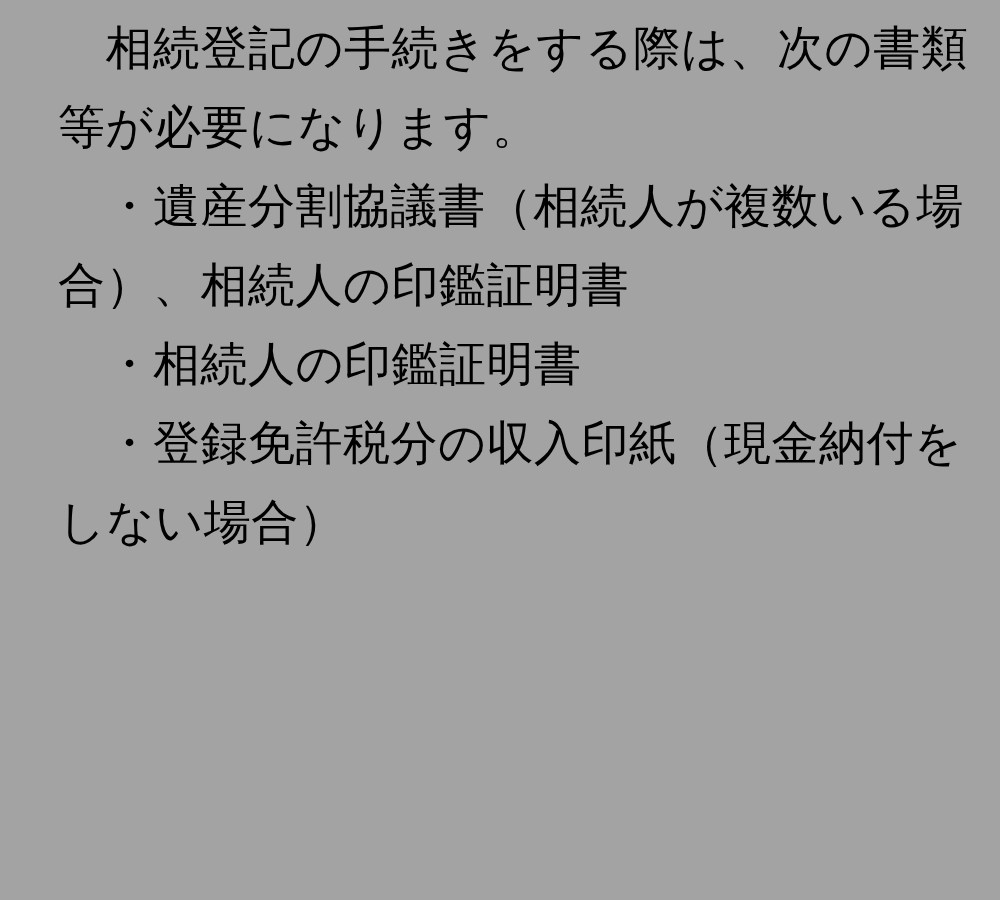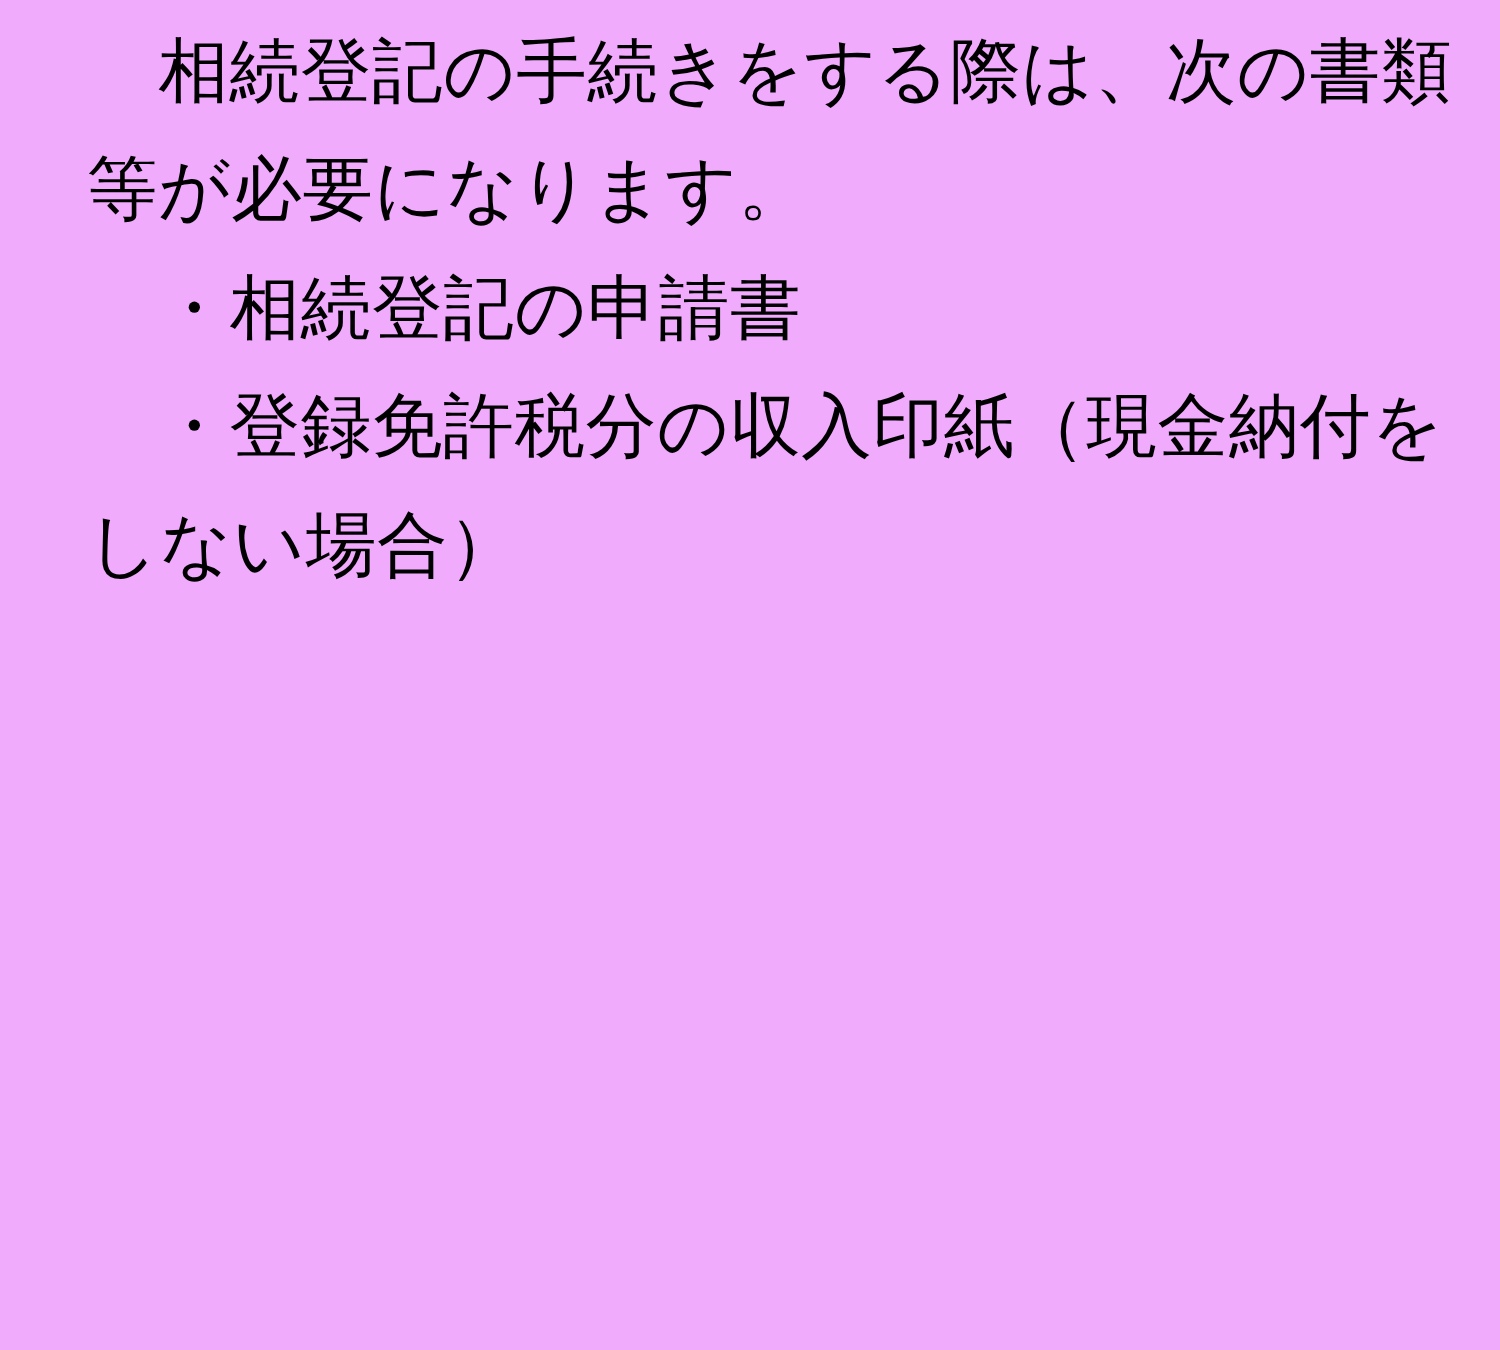--- a/index.html
+++ b/index.html
@@ -12,21 +12,21 @@
     height: 900px;
     overflow: hidden;
     font-family: "DejaVu Sans", "Liberation Sans", sans-serif;
     color: #000000;
   }
   .page {
     box-sizing: border-box;
     width: 1000px;
     height: 900px;
     padding: 8px 22px 0 58px;
-    background: #f0abfc;
+    background: #a3a3a3;
   }
   .doc-body {
     font-size: 47px;
     line-height: 79px;
     letter-spacing: 0.5px;
     font-weight: 400;
     color: #000000;
     text-align: left;
     word-break: break-all;
   }
@@ -35,16 +35,17 @@
     text-indent: 0;
     white-space: pre-wrap;
   }
 </style>
 </head>
 <body>
 
 <div class="page">
   <div class="doc-body">
     <p class="para">　相続登記の手続きをする際は、次の書類等が必要になります。</p>
-    <p class="para">　・相続登記の申請書</p>
+    <p class="para">　・遺産分割協議書（相続人が複数いる場合）、相続人の印鑑証明書</p>
+    <p class="para">　・相続人の印鑑証明書</p>
     <p class="para">　・登録免許税分の収入印紙（現金納付をしない場合）</p>
   </div>
 </div>
 
 </body></html>

